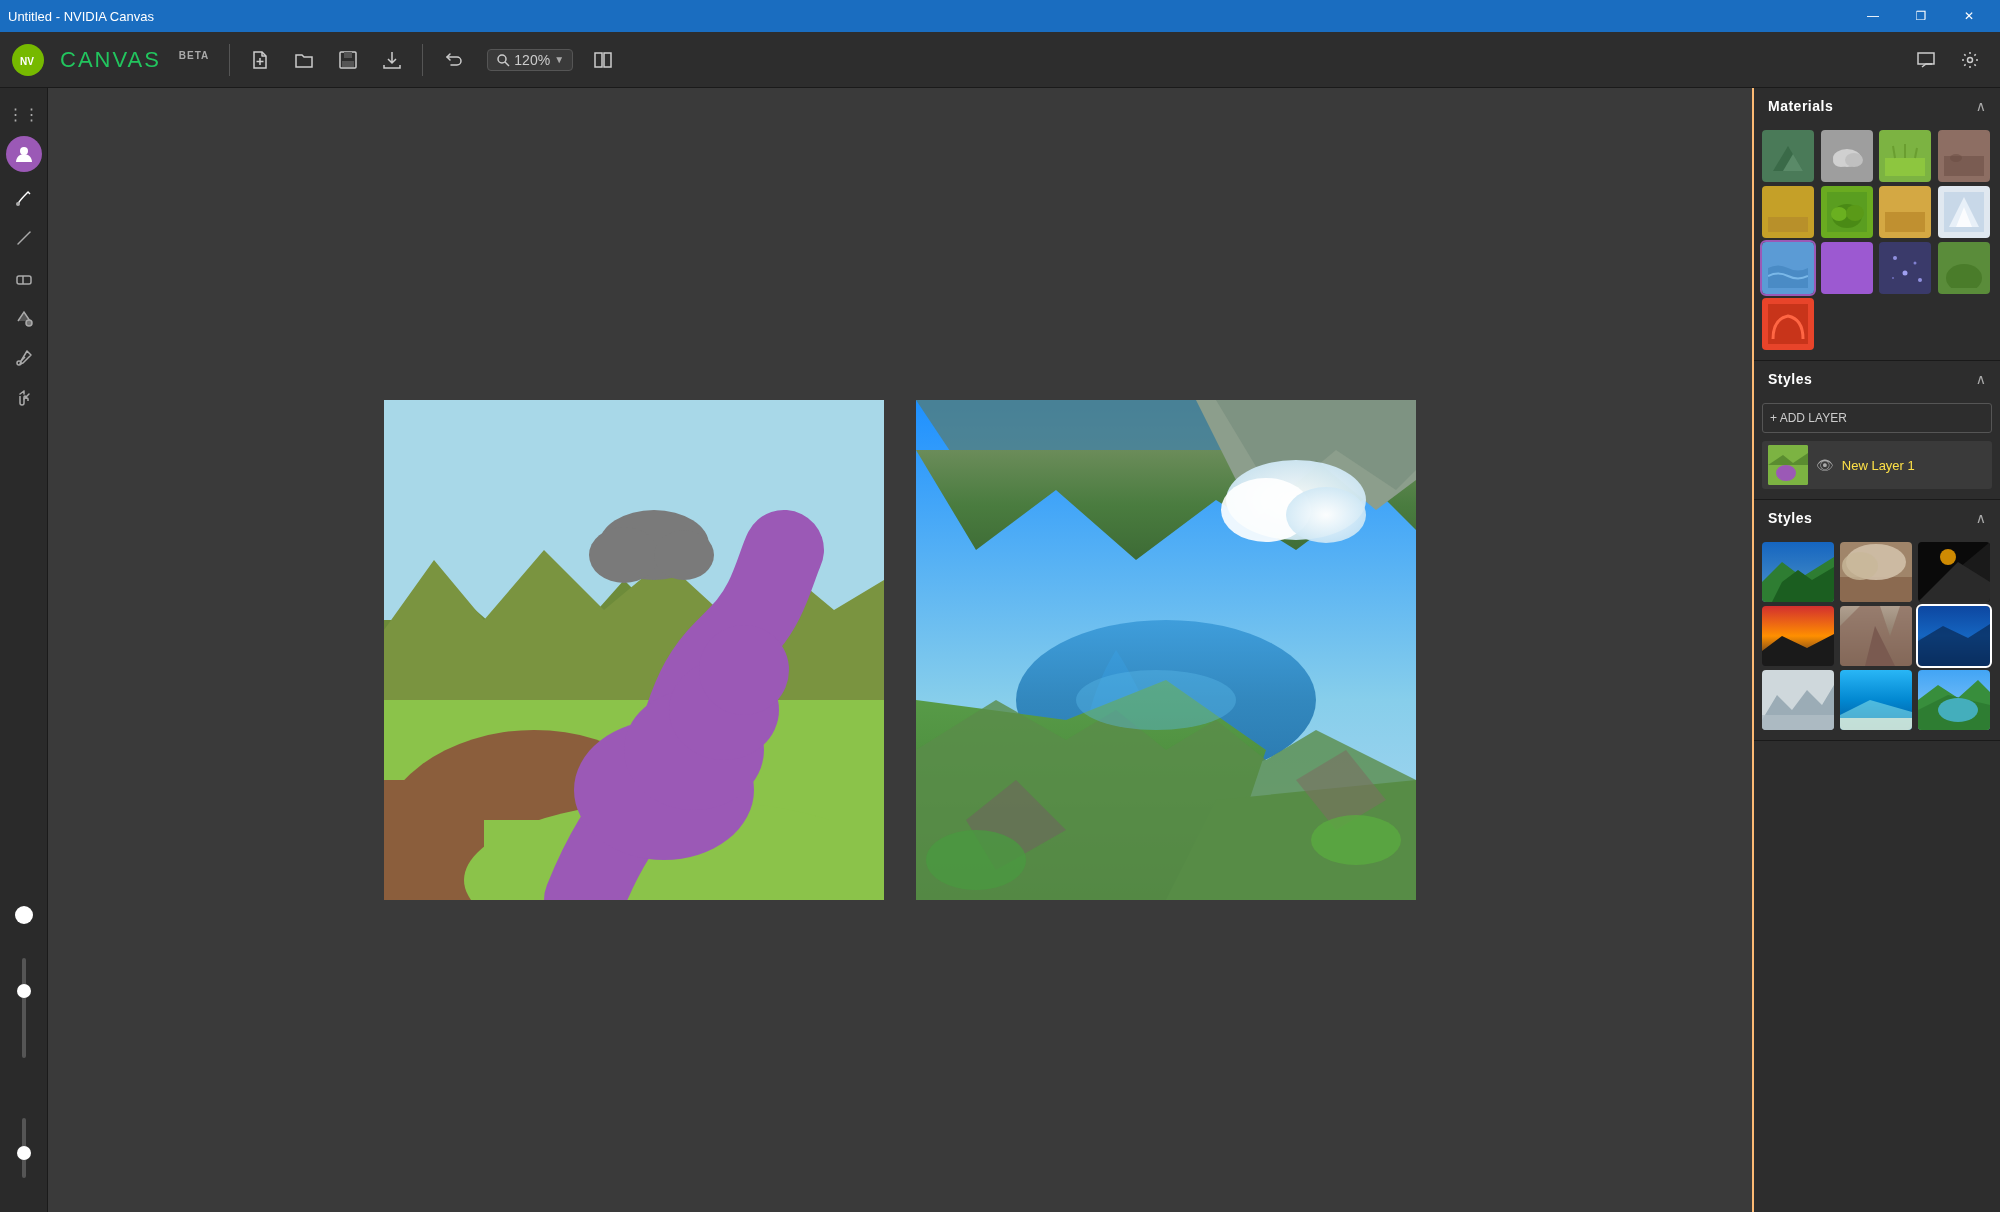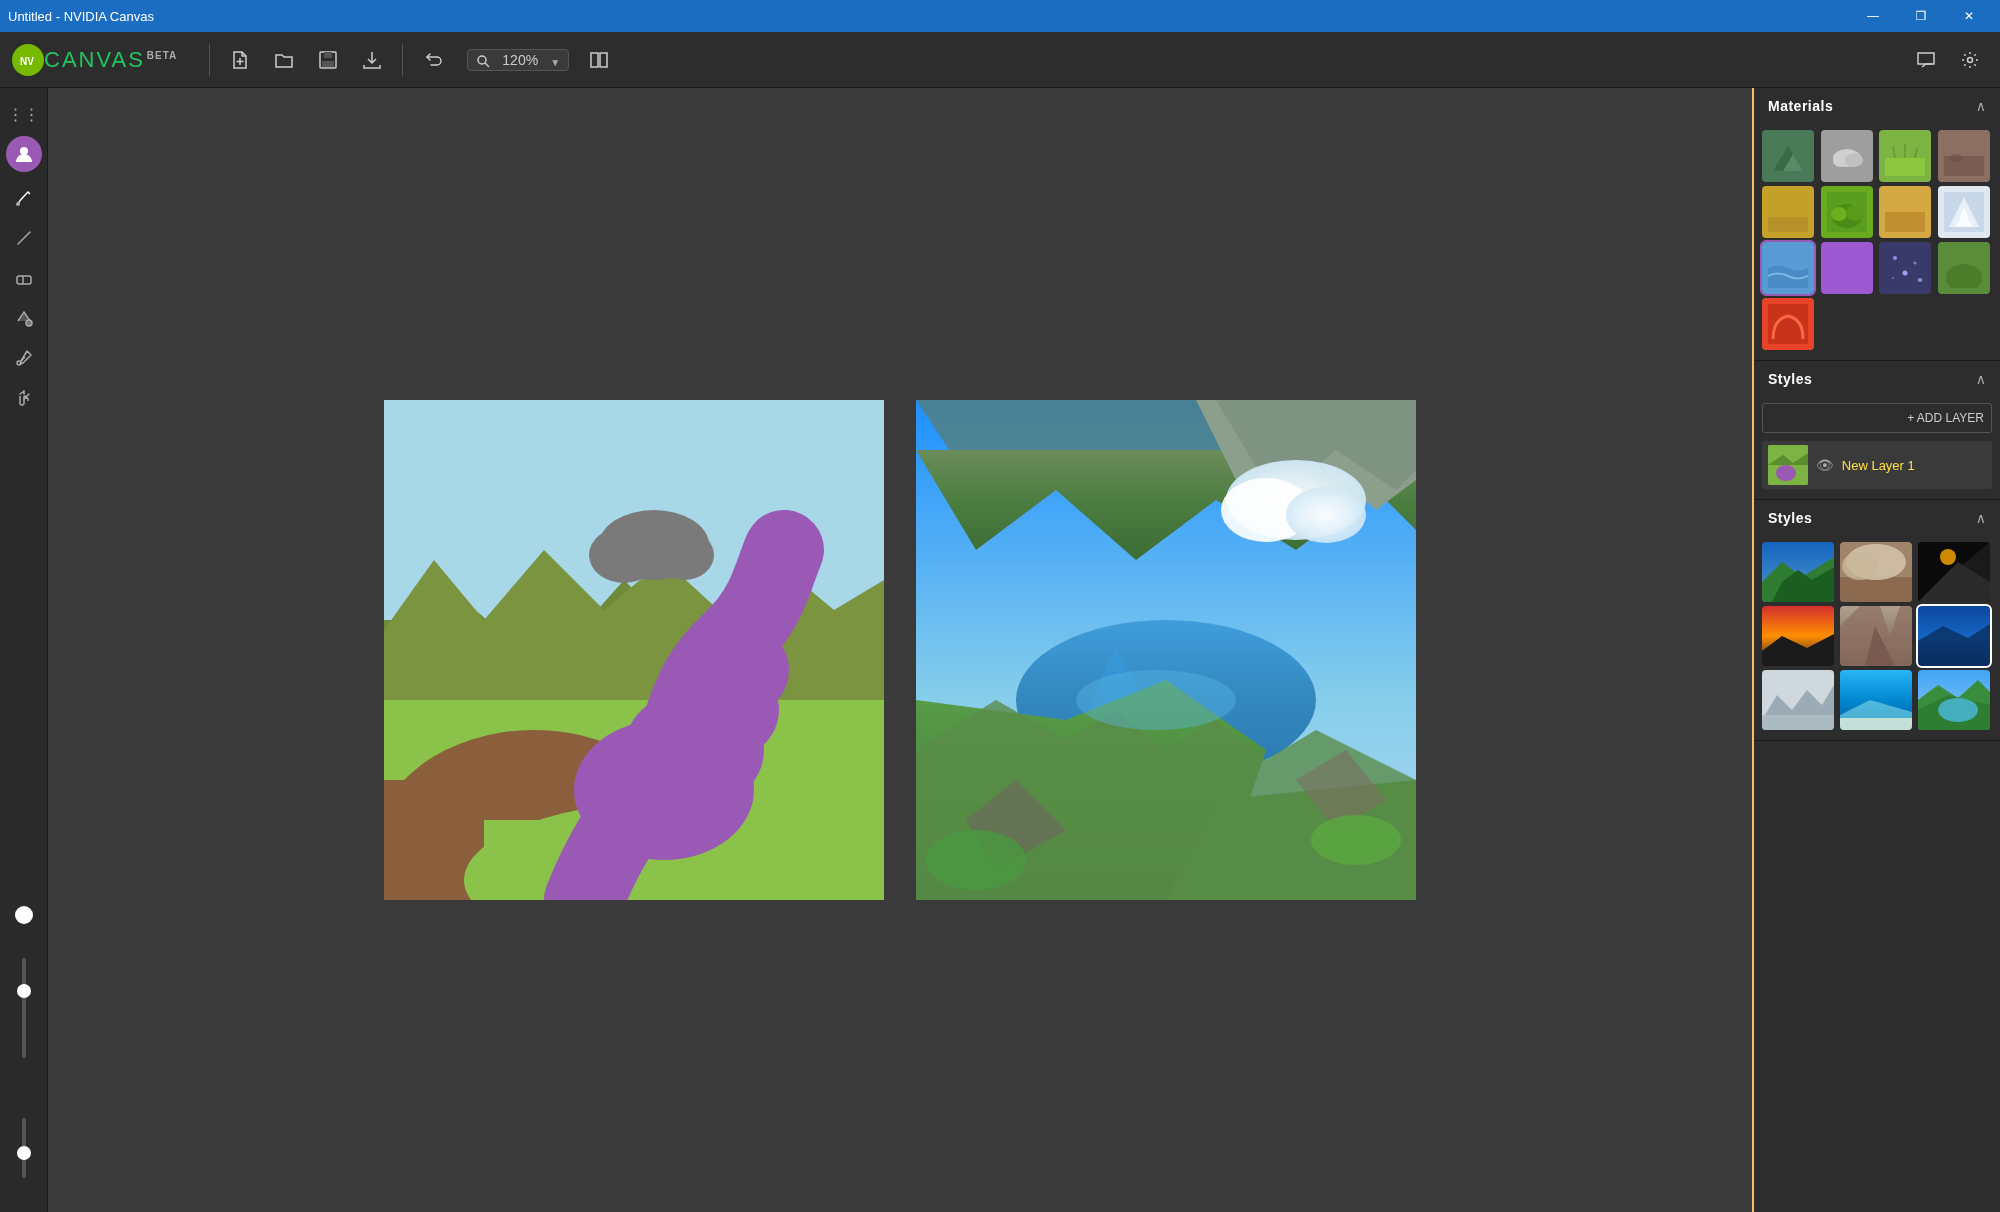--- a/index.html
+++ b/index.html
@@ -50,22 +50,22 @@
       background: #2d2d2d;
       display: flex;
       align-items: center;
       padding: 0 12px;
       gap: 8px;
       border-bottom: 1px solid #1a1a1a;
     }
     .toolbar-logo {
       display: flex;
       align-items: center;
-      gap: 0;
-      margin-right: 20px;
+      gap: 16px;
+      margin-right: 8px;
     }
     .nvidia-logo {
       width: 32px;
       height: 32px;
       background: #76b900;
       border-radius: 50%;
       display: flex;
       align-items: center;
       justify-content: center;
       font-size: 8px;
@@ -99,26 +99,26 @@
       display: flex;
       align-items: center;
       justify-content: center;
       border-radius: 4px;
       cursor: pointer;
       color: #ccc;
       font-size: 18px;
     }
     .zoom-control {
       display: flex;
-      align-items: flex-end;
+      align-items: center;
       background: #3a3a3a;
       border: 1px solid #555;
       border-radius: 4px;
       padding: 2px 8px;
-      gap: 12px;
+      gap: 4px;
       cursor: pointer;
       color: #ccc;
       font-size: 14px;
       margin-left: 8px;
     }
     .toolbar-right {
       margin-left: auto;
       display: flex;
       gap: 8px;
     }
@@ -255,21 +255,21 @@
     }
     .add-layer-btn {
       width: 100%;
       padding: 7px;
       background: transparent;
       border: 1px solid #555;
       color: #ccc;
       font-size: 12px;
       cursor: pointer;
       border-radius: 3px;
-      text-align: right;
+      text-align: left;
       margin-bottom: 8px;
     }
 
     .layer-item {
       display: flex;
       align-items: center;
       background: #3a3a3a;
       border-radius: 3px;
       padding: 4px 6px;
       gap: 8px;

